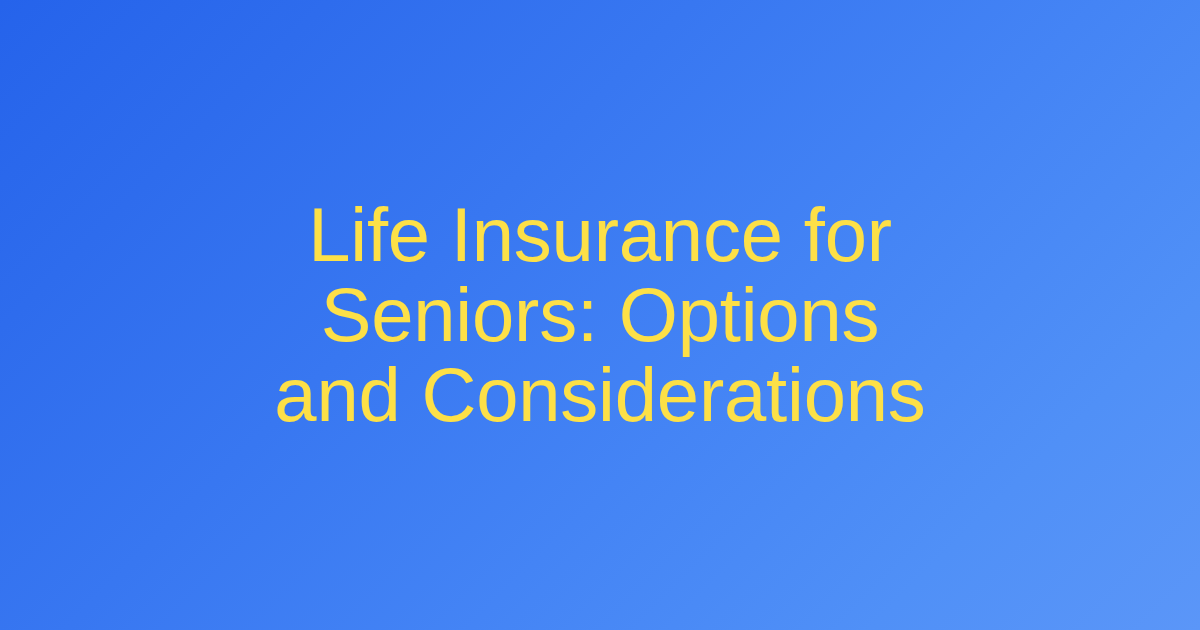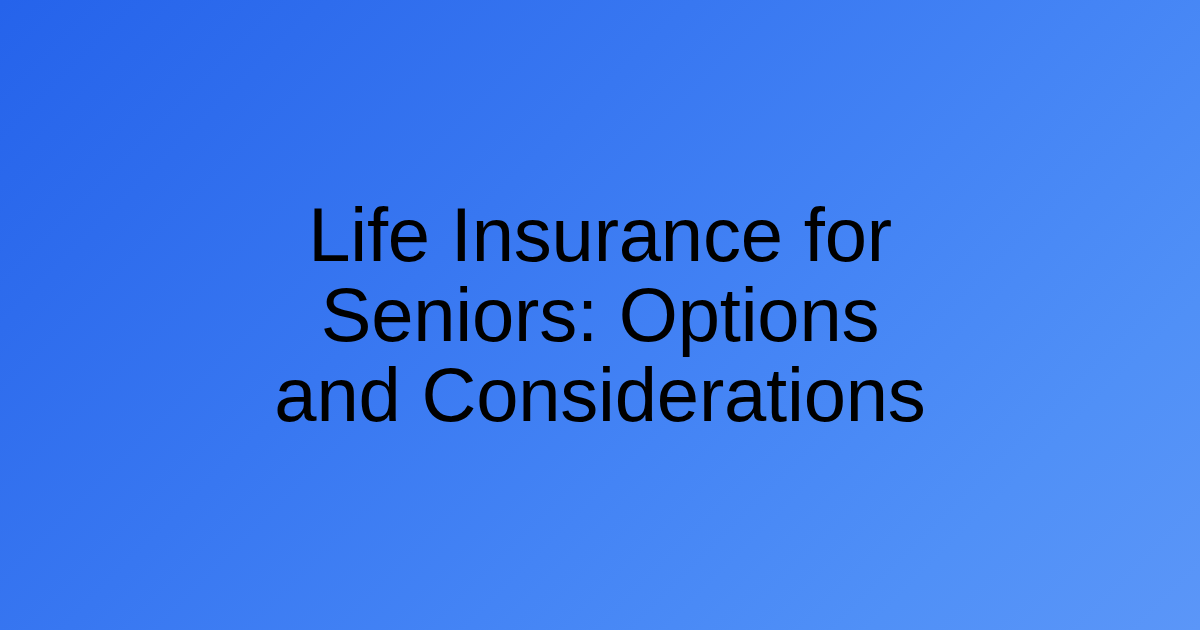--- a/index.html
+++ b/index.html
@@ -46,21 +46,21 @@
     z-index: 2;
     width: 700px;
     max-width: 700px;
     text-align: center;
     padding: 0 20px;
     box-sizing: content-box;
   }
 
   .banner-title {
     margin: 4px;
-    color: #000000;
+    color: #fde047;
     font-family: "Liberation Sans", "DejaVu Sans", sans-serif;
     font-size: 76px;
     line-height: 80px;
     font-weight: 400;
     letter-spacing: -0.2px;
     word-wrap: break-word;
     -webkit-font-smoothing: antialiased;
   }
 </style>
 </head>

